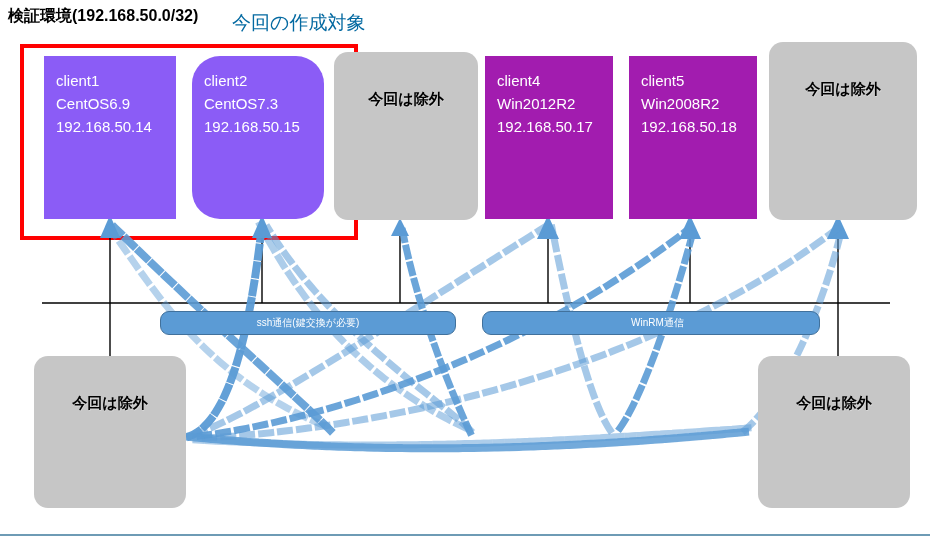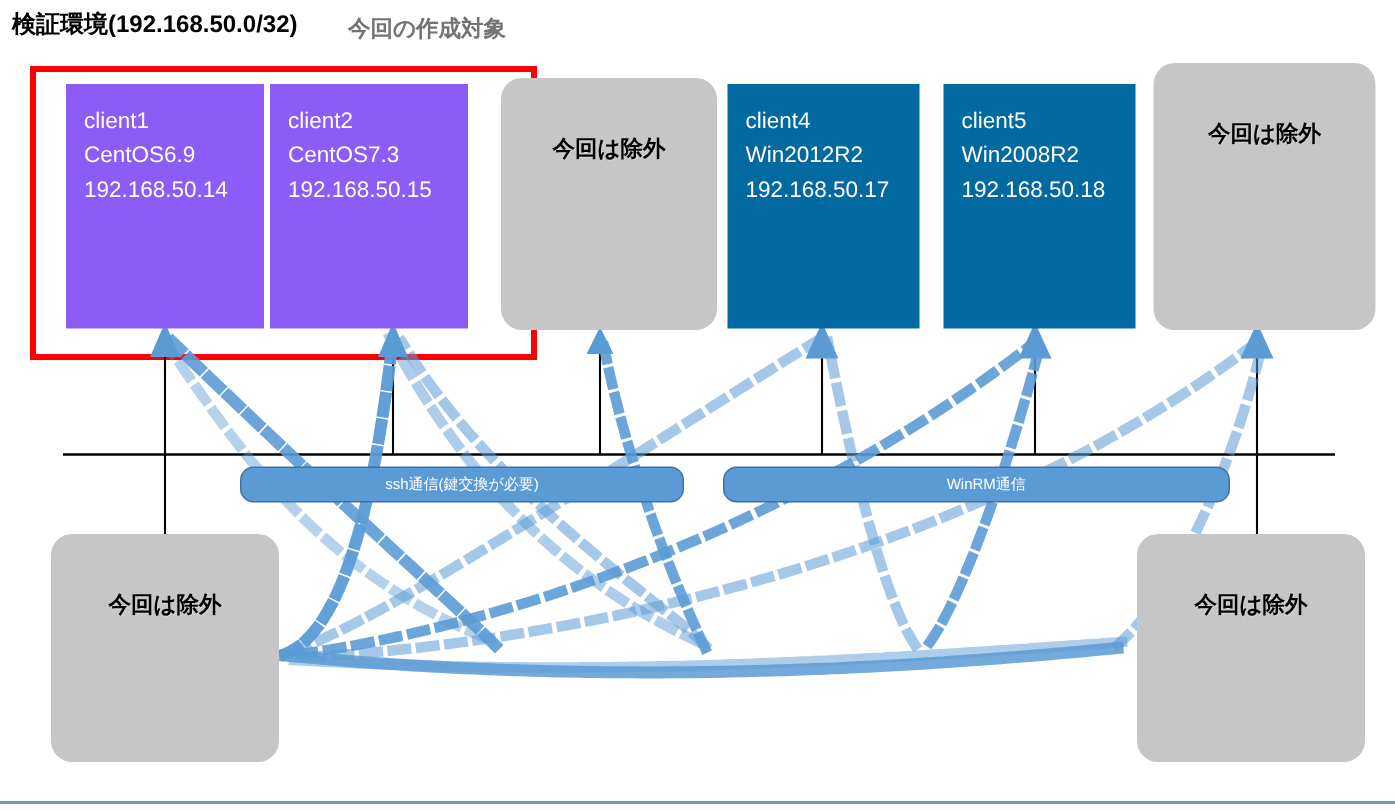--- a/index.html
+++ b/index.html
@@ -3,27 +3,27 @@
 <meta charset="utf-8">
 <style>
   html,body{margin:0;padding:0;background:#ffffff;}
   body{width:930px;height:540px;position:relative;overflow:hidden;
        font-family:"Liberation Sans","DejaVu Sans",sans-serif;}
   #stage{position:absolute;left:0;top:0;width:930px;height:387px;}
   svg.layer{position:absolute;left:0;top:0;width:930px;height:540px;pointer-events:none;}
 
   .title{position:absolute;font-weight:bold;color:#000;white-space:nowrap;}
   #env-title{left:8px;top:6px;font-size:16px;}
-  #target-title{left:232px;top:10px;font-size:15px;color:#737373;font-weight:bold;}
+  #target-title{left:232px;top:10px;font-size:19px;color:#0369a1;font-weight:normal;}
 
   .red-frame{position:absolute;border:4px solid #FF0000;background:transparent;}
 
   .node{position:absolute;box-sizing:border-box;}
   .node.orange{background:#8b5cf6;}
-  .node.green{background:#0369a1;}
+  .node.green{background:#a21caf;}
   .node.gray{background:#C6C6C6;border-radius:14px;}
   .node .lines{position:absolute;left:12px;top:14px;right:6px;
                color:#ffffff;font-size:15px;line-height:1.52;}
   .node .lines div{white-space:nowrap;}
 
   .excl-label{position:absolute;width:100%;text-align:center;top:40px;
               font-size:15px;font-weight:bold;color:#000;
               text-shadow:0.5px 0.5px 0 #d8d8d8;}
   .gray-tall .excl-label{top:38px;}
   .gray-low .excl-label{top:38px;}
@@ -97,21 +97,21 @@
   </svg>
 
   <div class="node orange" style="left:44px;top:56px;width:132px;height:163px;">
     <div class="lines">
       <div>client1</div>
       <div>CentOS6.9</div>
       <div>192.168.50.14</div>
     </div>
   </div>
 
-  <div class="node orange" style="left:180px;top:56px;width:132px;height:163px;">
+  <div class="node orange" style="left:192px;top:56px;width:132px;height:163px;border-radius:28px;">
     <div class="lines">
       <div>client2</div>
       <div>CentOS7.3</div>
       <div>192.168.50.15</div>
     </div>
   </div>
 
   <div class="node gray gray-tall" style="left:334px;top:52px;width:144px;height:168px;">
     <div class="excl-label">今回は除外</div>
   </div>

